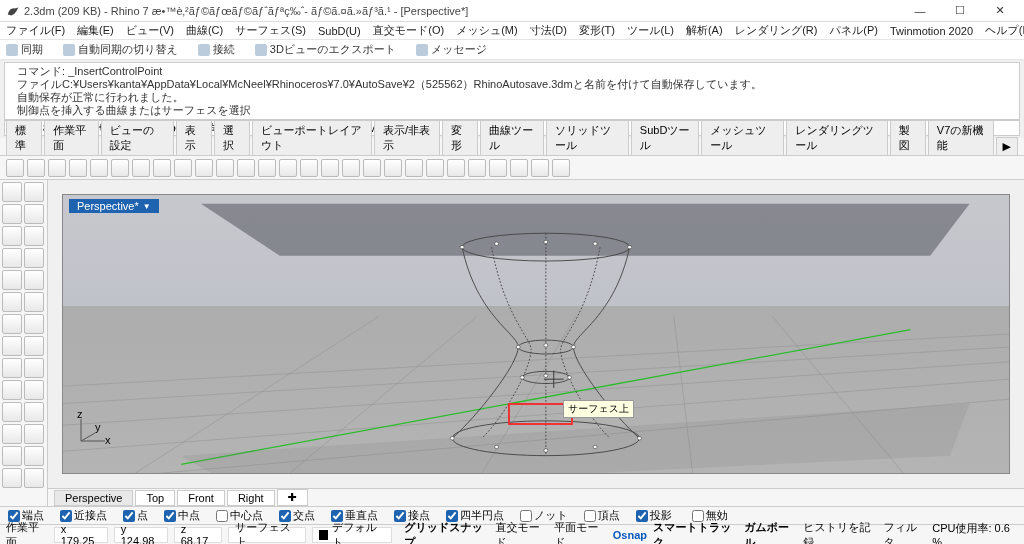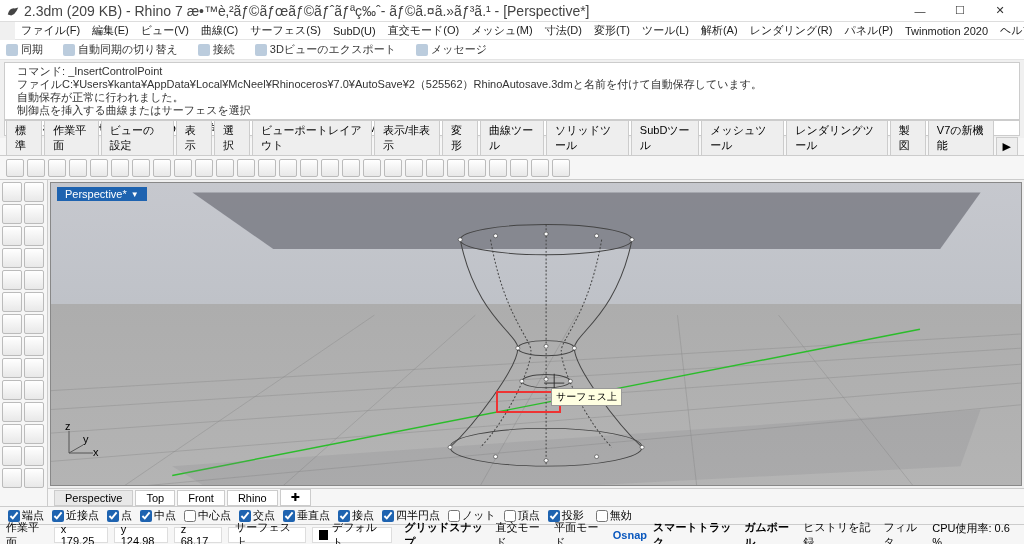--- a/index.html
+++ b/index.html
@@ -1,45 +1,45 @@
 <!DOCTYPE html>
 <html><head>
 <meta charset="utf-8">
 <style>
   * { margin: 0; padding: 0; box-sizing: border-box; font-family: "Meiryo", "MS PGothic", sans-serif; font-size: 11px; }
   body { background: #f0f0f0; width: 1024px; height: 544px; overflow: hidden; display: flex; flex-direction: column; }
   .titlebar { height: 22px; background: #fff; display: flex; align-items: center; padding: 0 6px; border-bottom: 1px solid #ddd; }
   .titlebar .icon { width: 14px; height: 14px; margin-right: 4px; }
-  .titlebar .title { flex: 1; color: #444; font-size: 14px; white-space: nowrap; overflow: hidden; }
+  .titlebar .title { flex: 1; color: #444; font-size: 11px; white-space: nowrap; overflow: hidden; }
   .win-controls { display: flex; gap: 4px; }
   .win-btn { width: 36px; height: 20px; display: flex; align-items: center; justify-content: center; color: #333; }
-  .menubar { height: 18px; background: #fff; display: flex; align-items: center; padding: 0 6px; gap: 12px; color: #222; border-bottom: 1px solid #e5e5e5; margin-left: 15px; }
+  .menubar { height: 18px; background: #fff; display: flex; align-items: center; padding: 0 6px; gap: 12px; color: #222; border-bottom: 1px solid #e5e5e5; }
   .menubar span { white-space: nowrap; font-size: 11px; }
   .toolbar2 { height: 20px; background: #fff; display: flex; align-items: center; gap: 20px; padding: 0 6px; border-bottom: 1px solid #e5e5e5; color: #333; }
   .toolbar2 .titem { display: flex; align-items: center; gap: 3px; font-size: 11px; }
   .toolbar2 .ticon { width: 12px; height: 12px; background: #bcd; border-radius: 2px; }
   .cmd-panel { background: #fff; border: 1px solid #ccc; margin: 2px 4px 0 4px; padding: 2px 12px; color: #333; font-size: 10px; line-height: 13px; }
   .cmd-input { display: flex; align-items: center; border: 1px solid #ccc; margin: 0 4px 2px 4px; background: #fff; height: 16px; padding: 0 4px; font-size: 10px; }
   .cmd-input b { font-weight: bold; }
   .tabs1 { height: 18px; background: #f6f6f6; display: flex; align-items: flex-end; padding: 0 6px; gap: 2px; border-bottom: 1px solid #ccc; }
   .tab { padding: 2px 8px; background: #eee; border: 1px solid #ccc; border-bottom: none; font-size: 11px; }
   .tab.scroll-r { padding: 2px 6px; }
   .iconrow { height: 24px; background: #f6f6f6; display: flex; align-items: center; padding: 0 6px; gap: 3px; border-bottom: 1px solid #ccc; }
   .iconrow .ic { width: 18px; height: 18px; border: 1px solid #bbb; background: linear-gradient(#fff,#e8e8e8); border-radius: 2px; }
   .main { flex: 1; display: flex; min-height: 0; }
   .lefttools { width: 48px; background: #f6f6f6; border-right: 1px solid #ccc; display: flex; flex-direction: column; flex-wrap: wrap; align-content: flex-start; padding: 2px; gap: 2px; }
   .lt { width: 20px; height: 20px; border: 1px solid #bbb; background: linear-gradient(#fff,#e8e8e8); border-radius: 2px; }
   .viewport-wrap { flex: 1; display: flex; flex-direction: column; min-width: 0; }
   .vlabel { position: absolute; top: 4px; left: 6px; background: #1e63b0; color: #fff; padding: 1px 8px; font-size: 11px; display: flex; align-items: center; gap: 4px; }
   .vlabel .tri { font-size: 8px; }
-  .viewport { position: relative; flex: 1; background: linear-gradient(#c6c8ce 0%, #bfc2c8 40%, #adadad 40%, #b4b4b4 100%); border: 1px solid #888; margin: 2px; overflow: hidden; }
+  .viewport { position: relative; flex: 1; background: linear-gradient(#c6c8ce 0%, #bfc2c8 40%, #adadad 40%, #b4b4b4 100%); border: 1px solid #888; margin: 14px; overflow: hidden; }
   .tabs2 { height: 18px; display: flex; align-items: center; gap: 2px; padding: 0 6px; background: #f6f6f6; border-top: 1px solid #ccc; }
   .vtab { padding: 1px 10px; background: #fff; border: 1px solid #ccc; font-size: 11px; }
   .vtab.active { background: #e8e8e8; }
-  .osnap { height: 18px; background: #f6f6f6; display: flex; align-items: center; gap: 8px; padding: 0 8px; border-top: 1px solid #ccc; font-size: 11px; }
+  .osnap { height: 18px; background: #f6f6f6; display: flex; align-items: center; gap: 16px; padding: 0 8px; border-top: 1px solid #ccc; font-size: 11px; }
   .osnap label { display: flex; align-items: center; gap: 2px; }
   .osnap input { accent-color: #1e63b0; width: 12px; height: 12px; }
   .status { height: 20px; background: #f6f6f6; display: flex; align-items: center; gap: 6px; padding: 0 6px; border-top: 1px solid #ccc; font-size: 11px; }
   .status .cell { padding: 0 6px; border: 1px solid #ddd; background: #fff; height: 16px; display: flex; align-items: center; }
   .status .bold { font-weight: bold; }
   .status .blue { color: #0a58be; }
   .redbox { position: absolute; border: 2px solid #e33; }
   .tooltip { position: absolute; background: #ffffe1; border: 1px solid #999; padding: 1px 4px; font-size: 10px; }
   svg.scene { position: absolute; inset: 0; width: 100%; height: 100%; }
   .axis-gizmo { position: absolute; left: 8px; bottom: 20px; font-size: 9px; color: #555; }
@@ -270,21 +270,21 @@
           <line x1="10" y1="30" x2="24" y2="22" stroke="#555"></line>
             <text x="24" y="20">y</text>
         </svg>
       </div>
     </div>
 
     <div class="tabs2">
       <div class="vtab active">Perspective</div>
       <div class="vtab">Top</div>
       <div class="vtab">Front</div>
-      <div class="vtab">Rhino</div>
+      <div class="vtab">Right</div>
       <div class="vtab">✚</div>
     </div>
   </div>
 </div>
 
 <div class="osnap">
   <label>
       <input type="checkbox" checked="" style="">
       <span>端点</span>
     </label>

